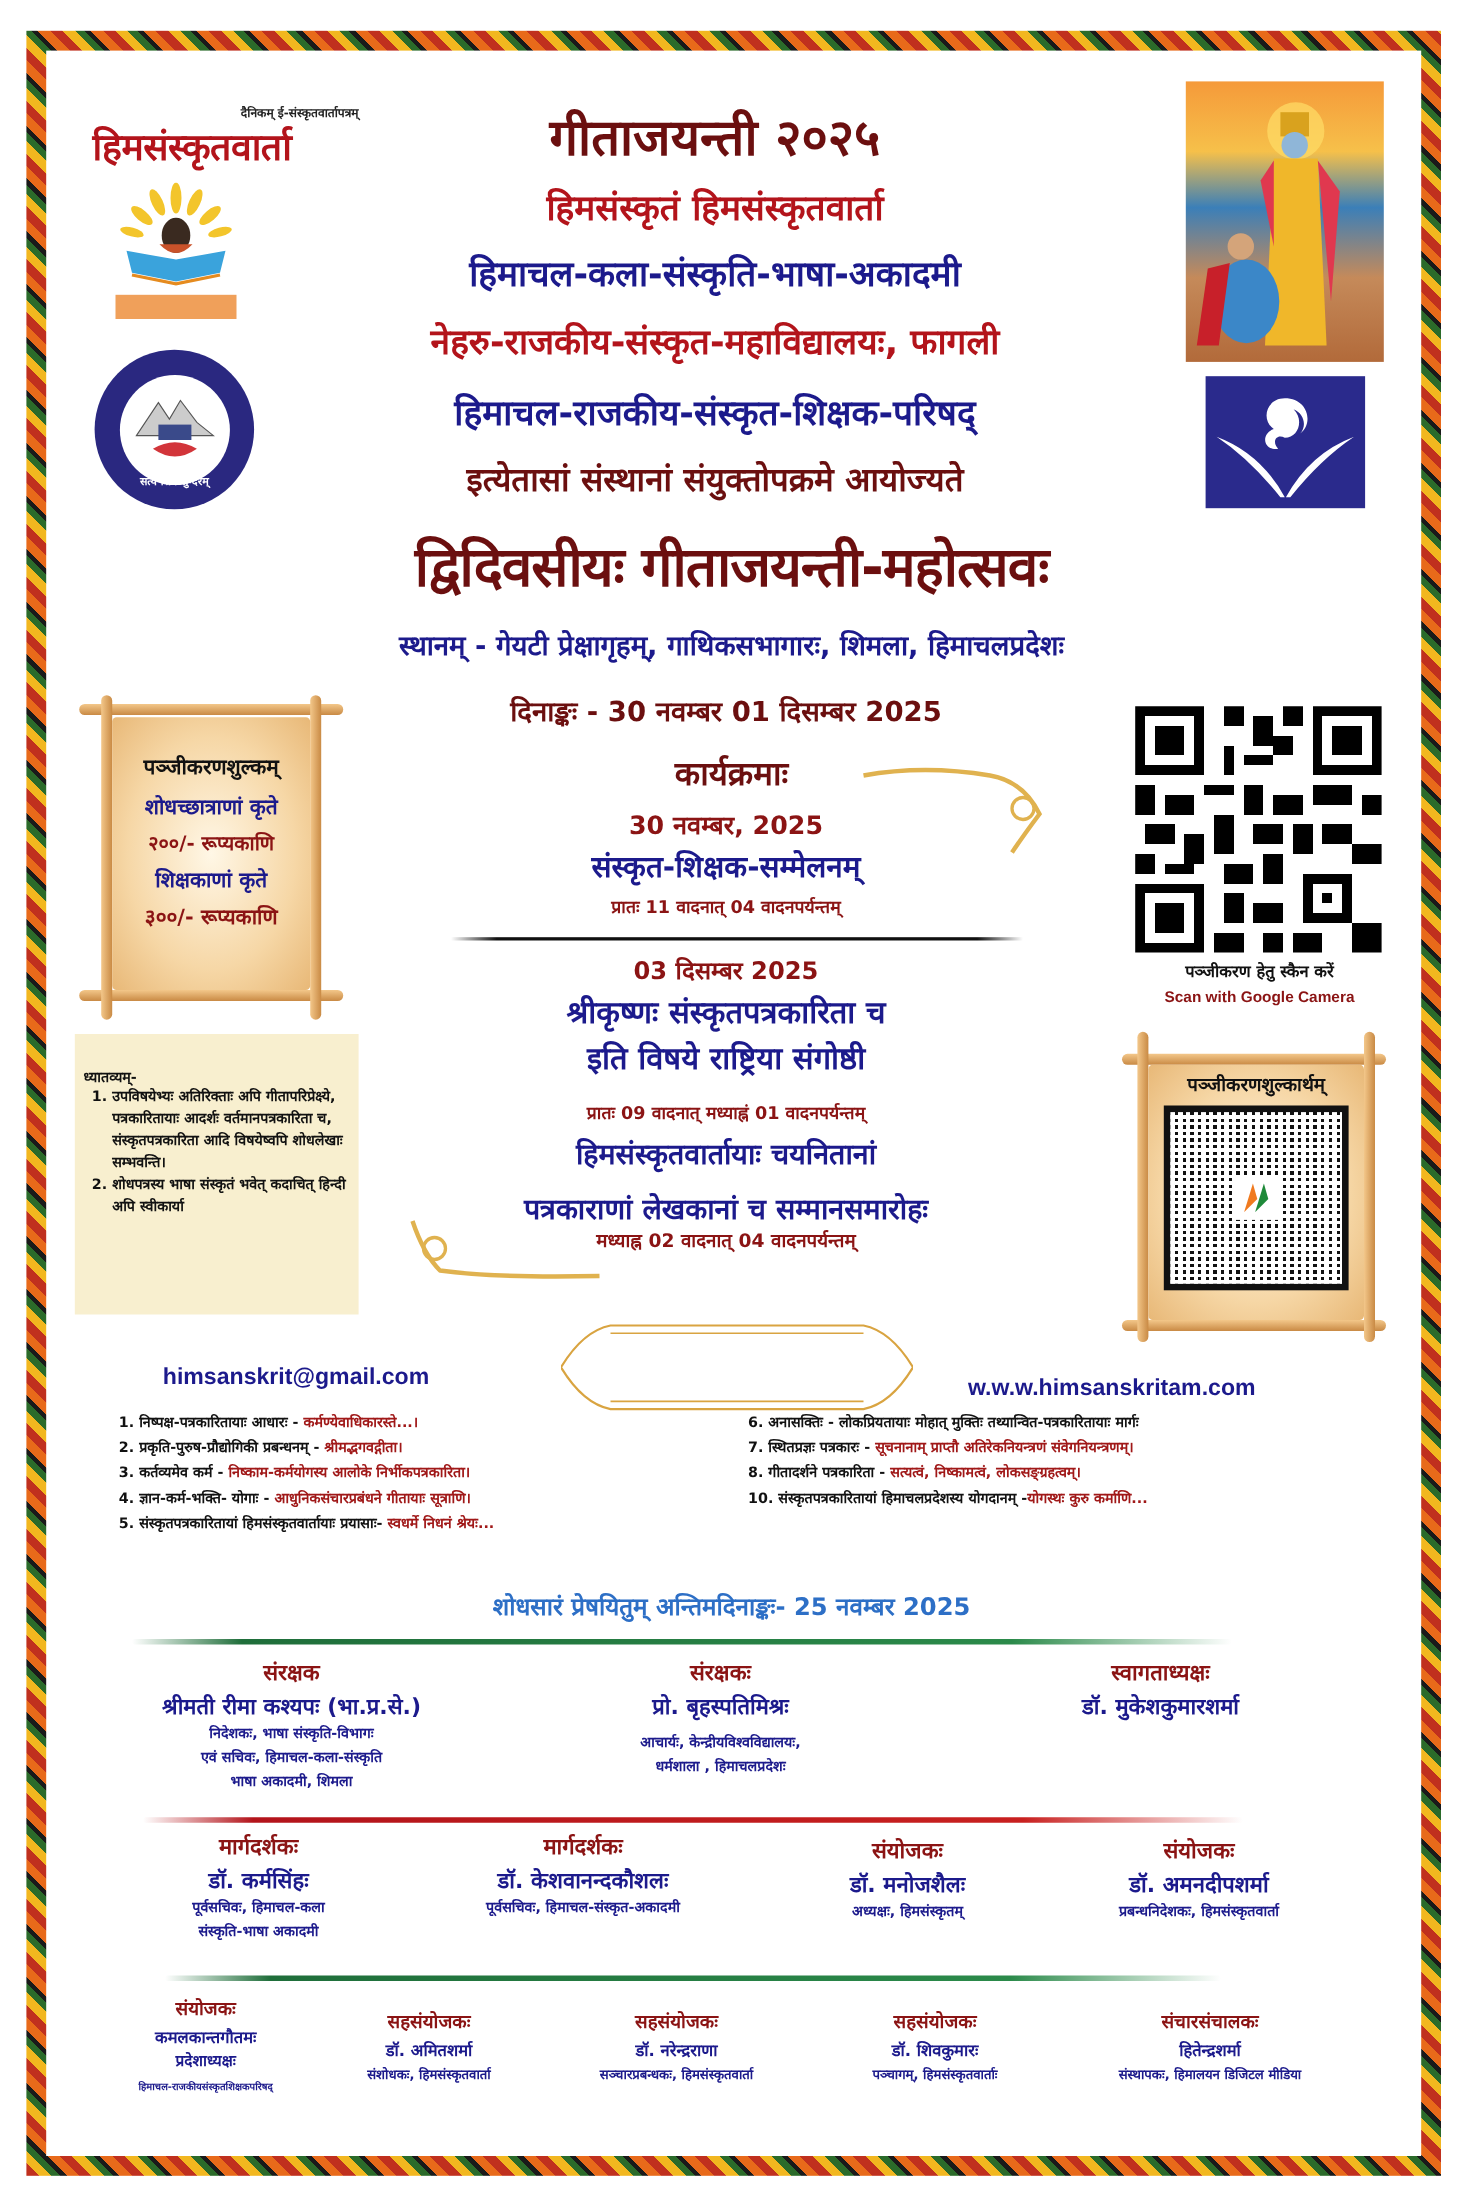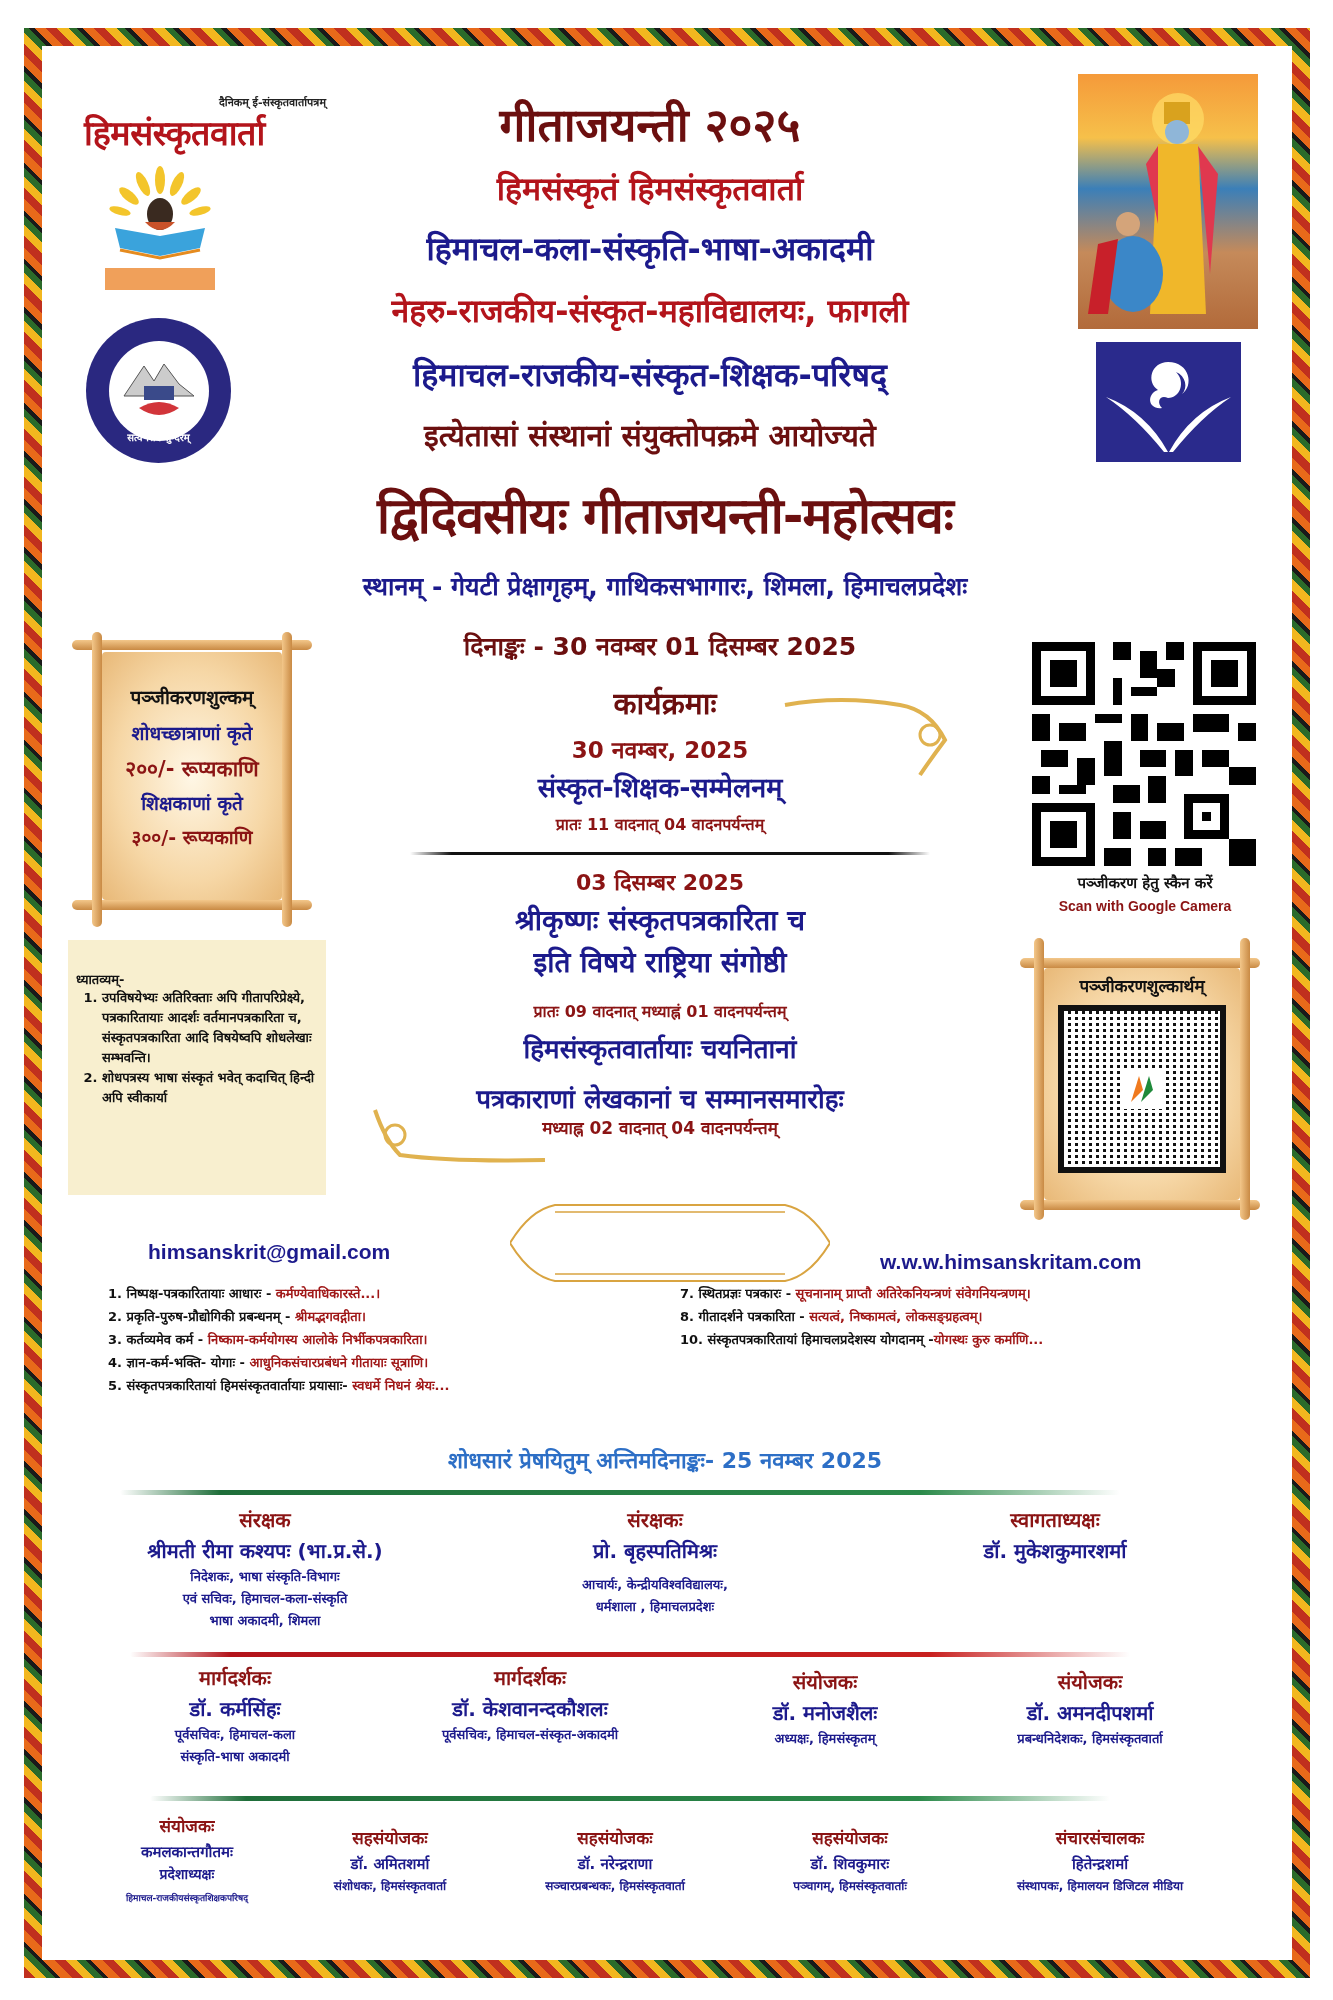--- a/index.html
+++ b/index.html
@@ -138,21 +138,21 @@
 <div class="abs center b maroon" style="left:380px; top:628px; width:560px; font-size:25px;">दिनाङ्कः - 30 नवम्बर 01 दिसम्बर 2025</div>
 
 <div class="abs" style="left:72px; top:632px; width:240px; height:295px;">
   <div class="bamboo-h" style="left:0; top:8px; width:240px;"></div>
   <div class="bamboo-h" style="left:0; top:268px; width:240px;"></div>
   <div class="bamboo-v" style="left:20px; top:0; height:295px;"></div>
   <div class="bamboo-v" style="left:210px; top:0; height:295px;"></div>
   <div class="scroll" style="position:absolute; left:30px; top:20px; width:180px; height:248px; text-align:center; padding-top:32px; border:none; box-shadow:none;">
     <div class="b black" style="font-size:19px;">पञ्जीकरणशुल्कम्</div>
     <div class="b navy" style="font-size:19px; margin-top:10px;">शोधच्छात्राणां कृते</div>
-    <div class="b darkred" style="font-size:21px; margin-top:8px;">२००/- रूप्यकाणि</div>
+    <div class="b darkred" style="font-size:18px; margin-top:8px;">२००/- रूप्यकाणि</div>
     <div class="b navy" style="font-size:19px; margin-top:8px;">शिक्षकाणां कृते</div>
     <div class="b darkred" style="font-size:19px; margin-top:8px;">३००/- रूप्यकाणि</div>
   </div>
 </div>
 
 <div class="abs note-box" style="left:68px; top:940px; width:258px; height:255px;">
   <div class="b black" style="font-size:13px;">ध्यातव्यम्-</div>
   <ol class="b black" style="font-size:13px; line-height:20px;">
     <li>उपविषयेभ्यः अतिरिक्ताः अपि गीतापरिप्रेक्ष्ये, पत्रकारितायाः आदर्शः वर्तमानपत्रकारिता च, संस्कृतपत्रकारिता  आदि विषयेष्वपि शोधलेखाः सम्भवन्ति।</li>
     <li>शोधपत्रस्य भाषा संस्कृतं भवेत् कदाचित् हिन्दी अपि स्वीकार्या</li>
@@ -272,20 +272,21 @@
 
 <div class="abs" style="left:108px; top:1282px; width:560px;">
   <div class="subtopic-line"><span>1.</span> <span>निष्पक्ष-पत्रकारितायाः आधारः - </span><span class="hl">कर्मण्येवाधिकारस्ते...।</span></div>
   <div class="subtopic-line"><span>2.</span> <span>प्रकृति-पुरुष-प्रौद्योगिकी प्रबन्धनम् - </span><span class="hl">श्रीमद्भगवद्गीता।</span></div>
   <div class="subtopic-line"><span>3.</span> <span>कर्तव्यमेव कर्म - </span><span class="hl">निष्काम-कर्मयोगस्य आलोके  निर्भीकपत्रकारिता।</span></div>
   <div class="subtopic-line"><span>4.</span> <span>ज्ञान-कर्म-भक्ति- योगाः - </span><span class="hl">आधुनिकसंचारप्रबंधने गीतायाः  सूत्राणि।</span></div>
   <div class="subtopic-line"><span>5.</span> <span>संस्कृतपत्रकारितायां हिमसंस्कृतवार्तायाः प्रयासाः- </span><span class="hl">स्वधर्मे निधनं श्रेयः...</span></div>
 </div>
 
 <div class="abs" style="left:680px; top:1282px; width:560px;">
+  <div class="subtopic-line"><span>6.</span> <span>अनासक्तिः -  लोकप्रियतायाः मोहात् मुक्तिः तथ्यान्वित-पत्रकारितायाः  मार्गः</span><span class="hl"></span></div>
   <div class="subtopic-line"><span>7.</span> <span>स्थितप्रज्ञः पत्रकारः - </span><span class="hl">सूचनानाम् प्राप्तौ अतिरेकनियन्त्रणं  संवेगनियन्त्रणम्।</span></div>
   <div class="subtopic-line"><span>8.</span> <span>गीतादर्शने पत्रकारिता  - </span><span class="hl">सत्यत्वं, निष्कामत्वं, लोकसङ्ग्रहत्वम्।</span></div>
   <div class="subtopic-line"><span>10.</span> <span>संस्कृतपत्रकारितायां  हिमाचलप्रदेशस्य योगदानम् -</span><span class="hl">योगस्थः कुरु कर्माणि...</span></div>
 </div>
 
 <div class="abs center b blue2" style="left:200px; top:1444px; width:930px; font-size:22px;">शोधसारं प्रेषयितुम् अन्तिमदिनाङ्कः- 25 नवम्बर 2025</div>
 <div class="abs divider-green" style="left:120px; top:1490px; width:1000px;"></div>
 
 <div class="person" style="left:100px; top:1506px; width:330px;">
   <div class="role">संरक्षक</div>

